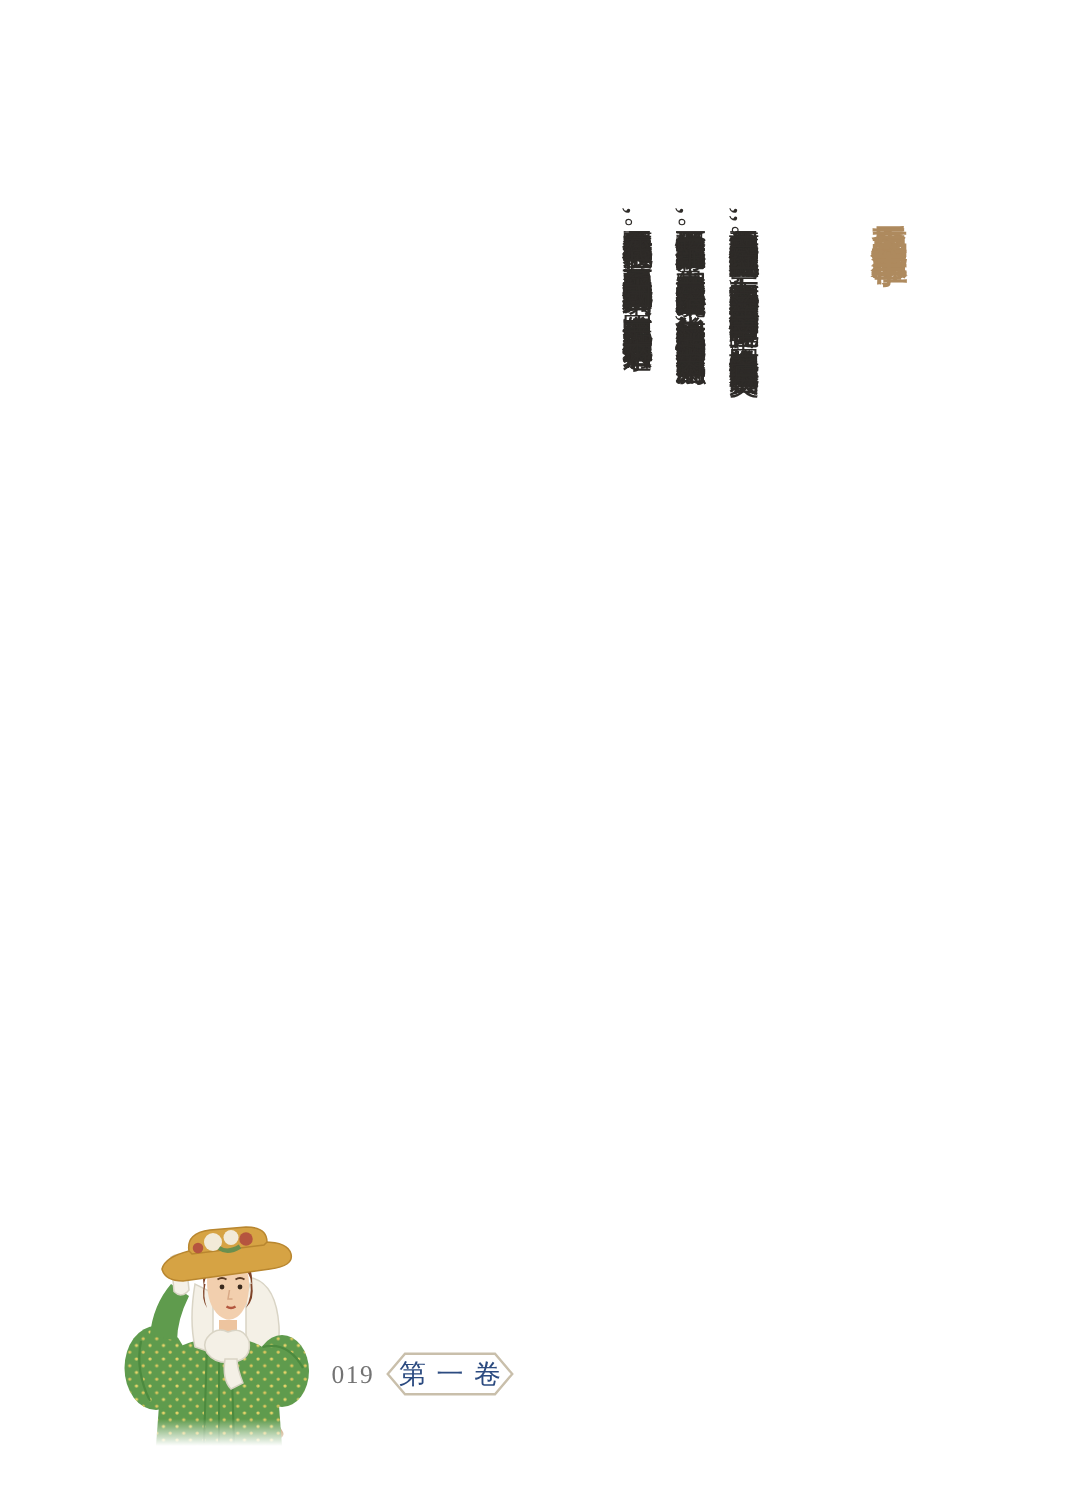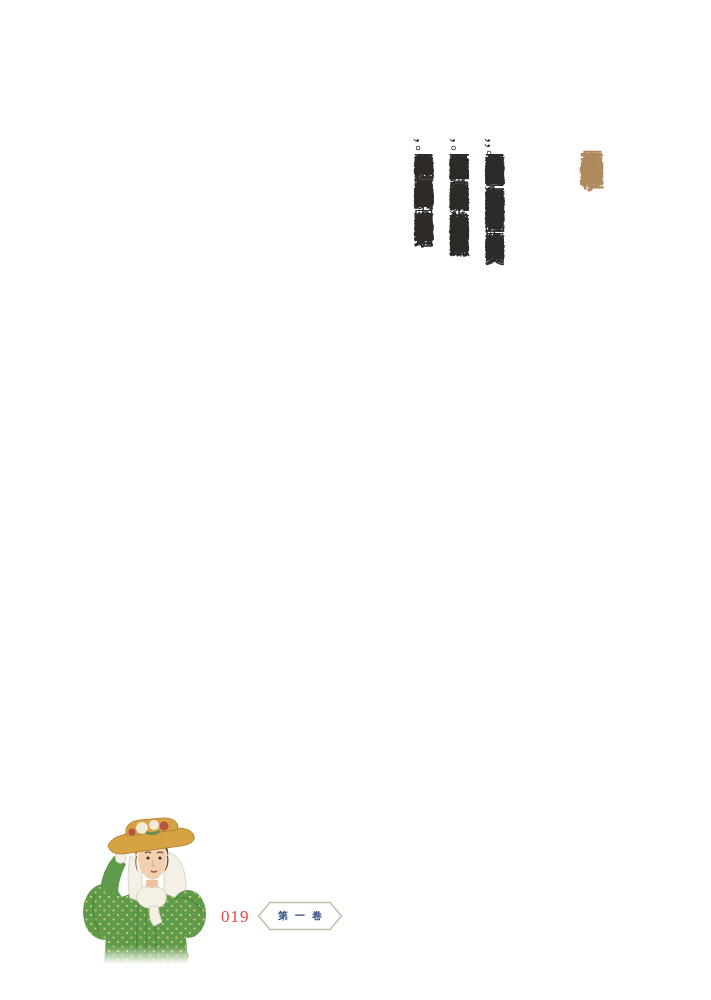--- a/index.html
+++ b/index.html
@@ -37,32 +37,32 @@
   .body-text p{
     margin:0;
     text-indent:2em;
   }
   
   .page-number{
     position:absolute;
     left:221px;top:907px;
     font-size:17px;
     letter-spacing:1px;
-    color:#ef4444;
+    color:#737373;
   }
   .volume-badge{
     position:absolute;
     left:257px;top:901px;
     width:86px;height:30px;
   }
   .volume-badge svg{position:absolute;left:0;top:0;}
   .volume-badge .badge-label{
     position:absolute;left:0;top:0;width:100%;height:100%;
     display:flex;align-items:center;justify-content:center;
-    font-size:10px;font-weight:bold;
+    font-size:18px;font-weight:normal;
     letter-spacing:7px;text-indent:7px;
     color:#2c4b80;
   }
   .book-title{
     position:absolute;
     left:359px;top:906px;
     font-size:15.5px;
     font-weight:bold;
     letter-spacing:1.5px;
     color:#4a679a;

